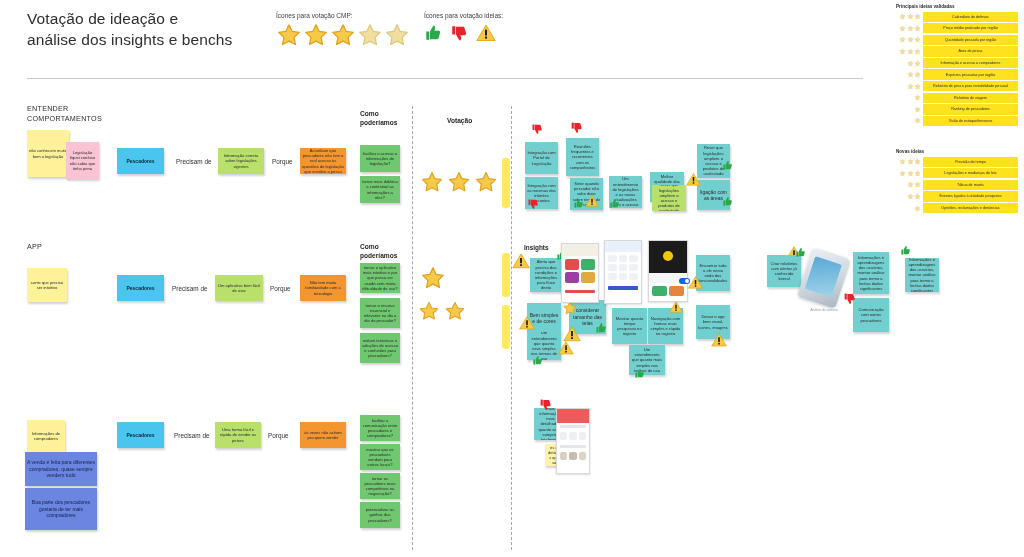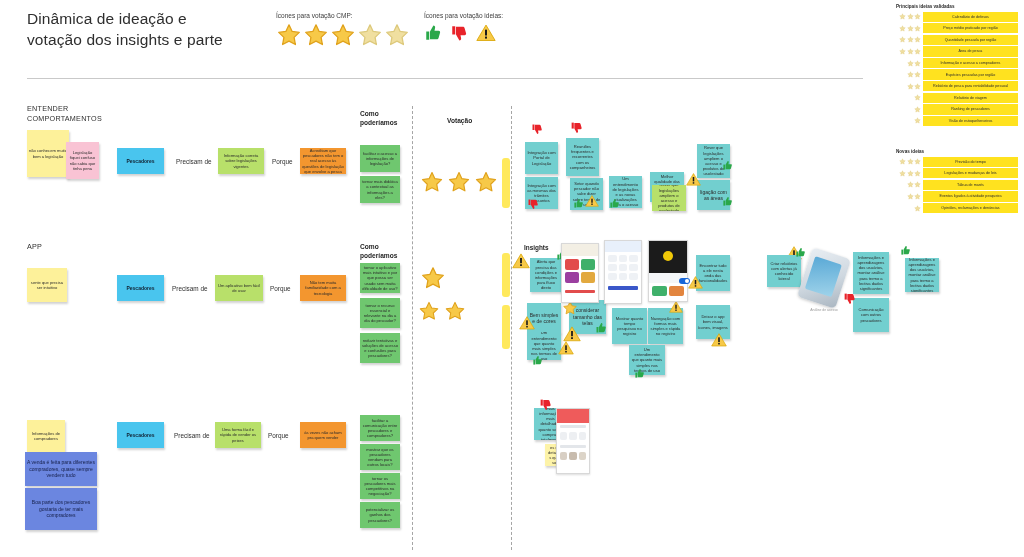--- a/index.html
+++ b/index.html
@@ -114,22 +114,22 @@
   .insights-label {
     position: absolute; font-size: 6.4px; font-weight: bold; color: #1f1f1f;
   }
 </style>
 </head>
 <body>
 
 <div class="board">
 
   <div class="title">
-    <div>Dinâmica de ideação e</div>
-    <div>votação dos insights e parte</div>
+    <div>Votação de ideação e</div>
+    <div>análise dos insights e benchs</div>
   </div>
 
   <div class="legend" style="left:276px; top:12px;">
     <div class="legend-label">Ícones para votação CMP:</div>
     <div class="legend-icons" id="legend-stars">
         <span class="star">
           <svg width="26" height="26" viewBox="0 0 24 24">
             <path d="M12 2.6l2.9 6.1 6.6.9-4.8 4.6 1.2 6.6L12 17.7 6.1 20.8l1.2-6.6L2.5 9.6l6.6-.9z" fill="#f7c948" stroke="#e0a21c" stroke-width="1.2" stroke-linejoin="round"></path>
           </svg>
         </span>

